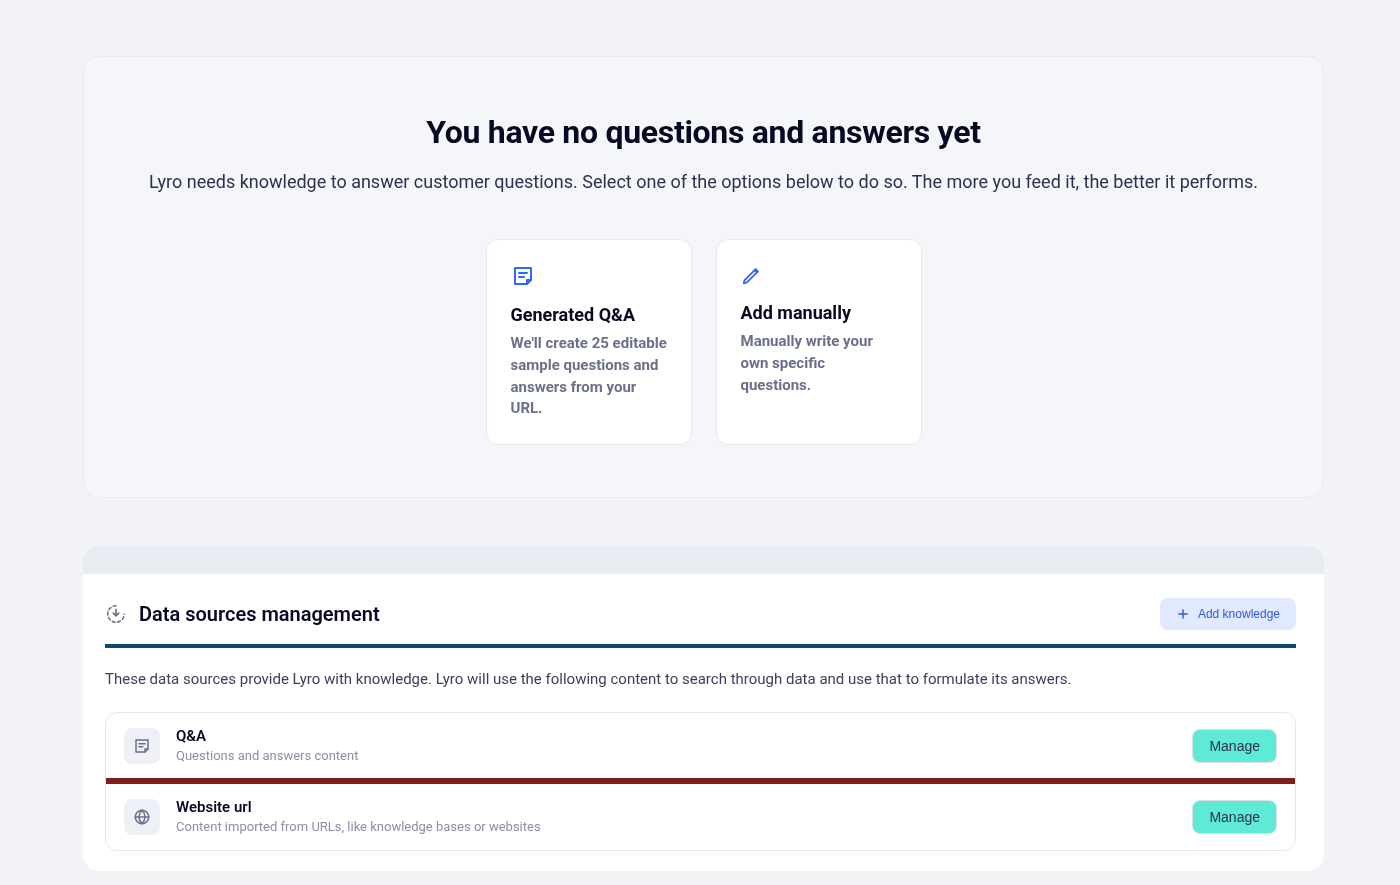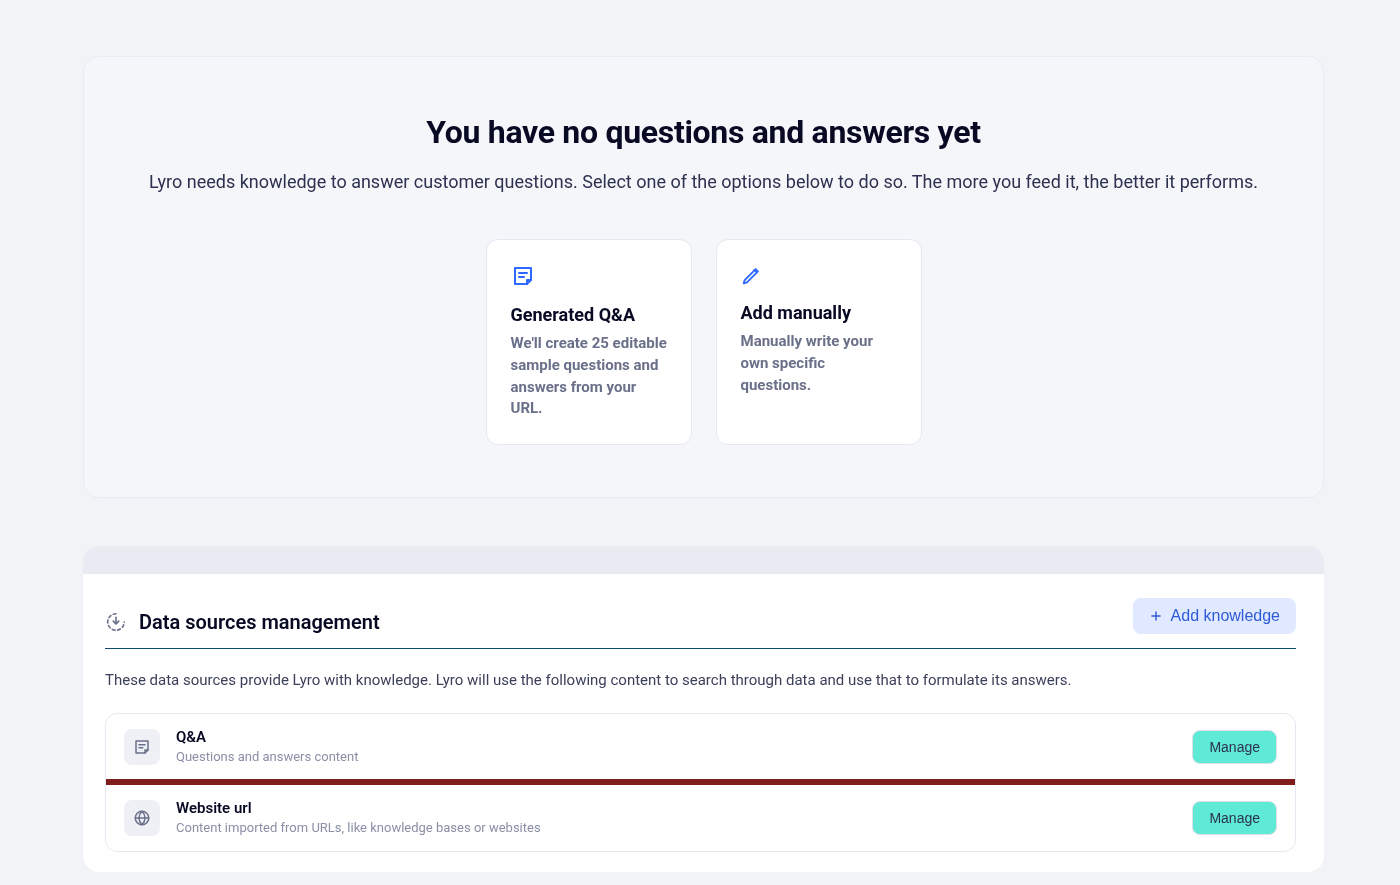--- a/index.html
+++ b/index.html
@@ -76,42 +76,42 @@
     padding-top: 28px;
     overflow: hidden;
   }
   .panel-bottom {
     background: #ffffff;
     border-radius: 0;
     padding: 20px 28px 20px 22px;
   }
   .section-header {
     display: flex;
-    align-items: flex-end;
+    align-items: center;
     justify-content: space-between;
     padding: 4px 0 14px 0;
-    border-bottom: 1px solid #0c4a6e;
+    border-bottom: 4px solid #0c4a6e;
   }
   .section-header-left {
     display: flex;
     align-items: center;
     gap: 12px;
   }
   .section-header-left h2 {
     font-size: 20px;
     font-weight: 600;
     color: #080a24;
   }
   .add-knowledge-btn {
     background: #e0e9ff;
     color: #2e5bd7;
     border: none;
     border-radius: 8px;
     padding: 9px 16px;
-    font-size: 16px;
+    font-size: 12px;
     font-weight: 500;
     display: inline-flex;
     align-items: center;
     gap: 8px;
     cursor: pointer;
   }
   .section-desc {
     font-size: 15px;
     color: #3b3f59;
     padding: 22px 0 24px 0;

